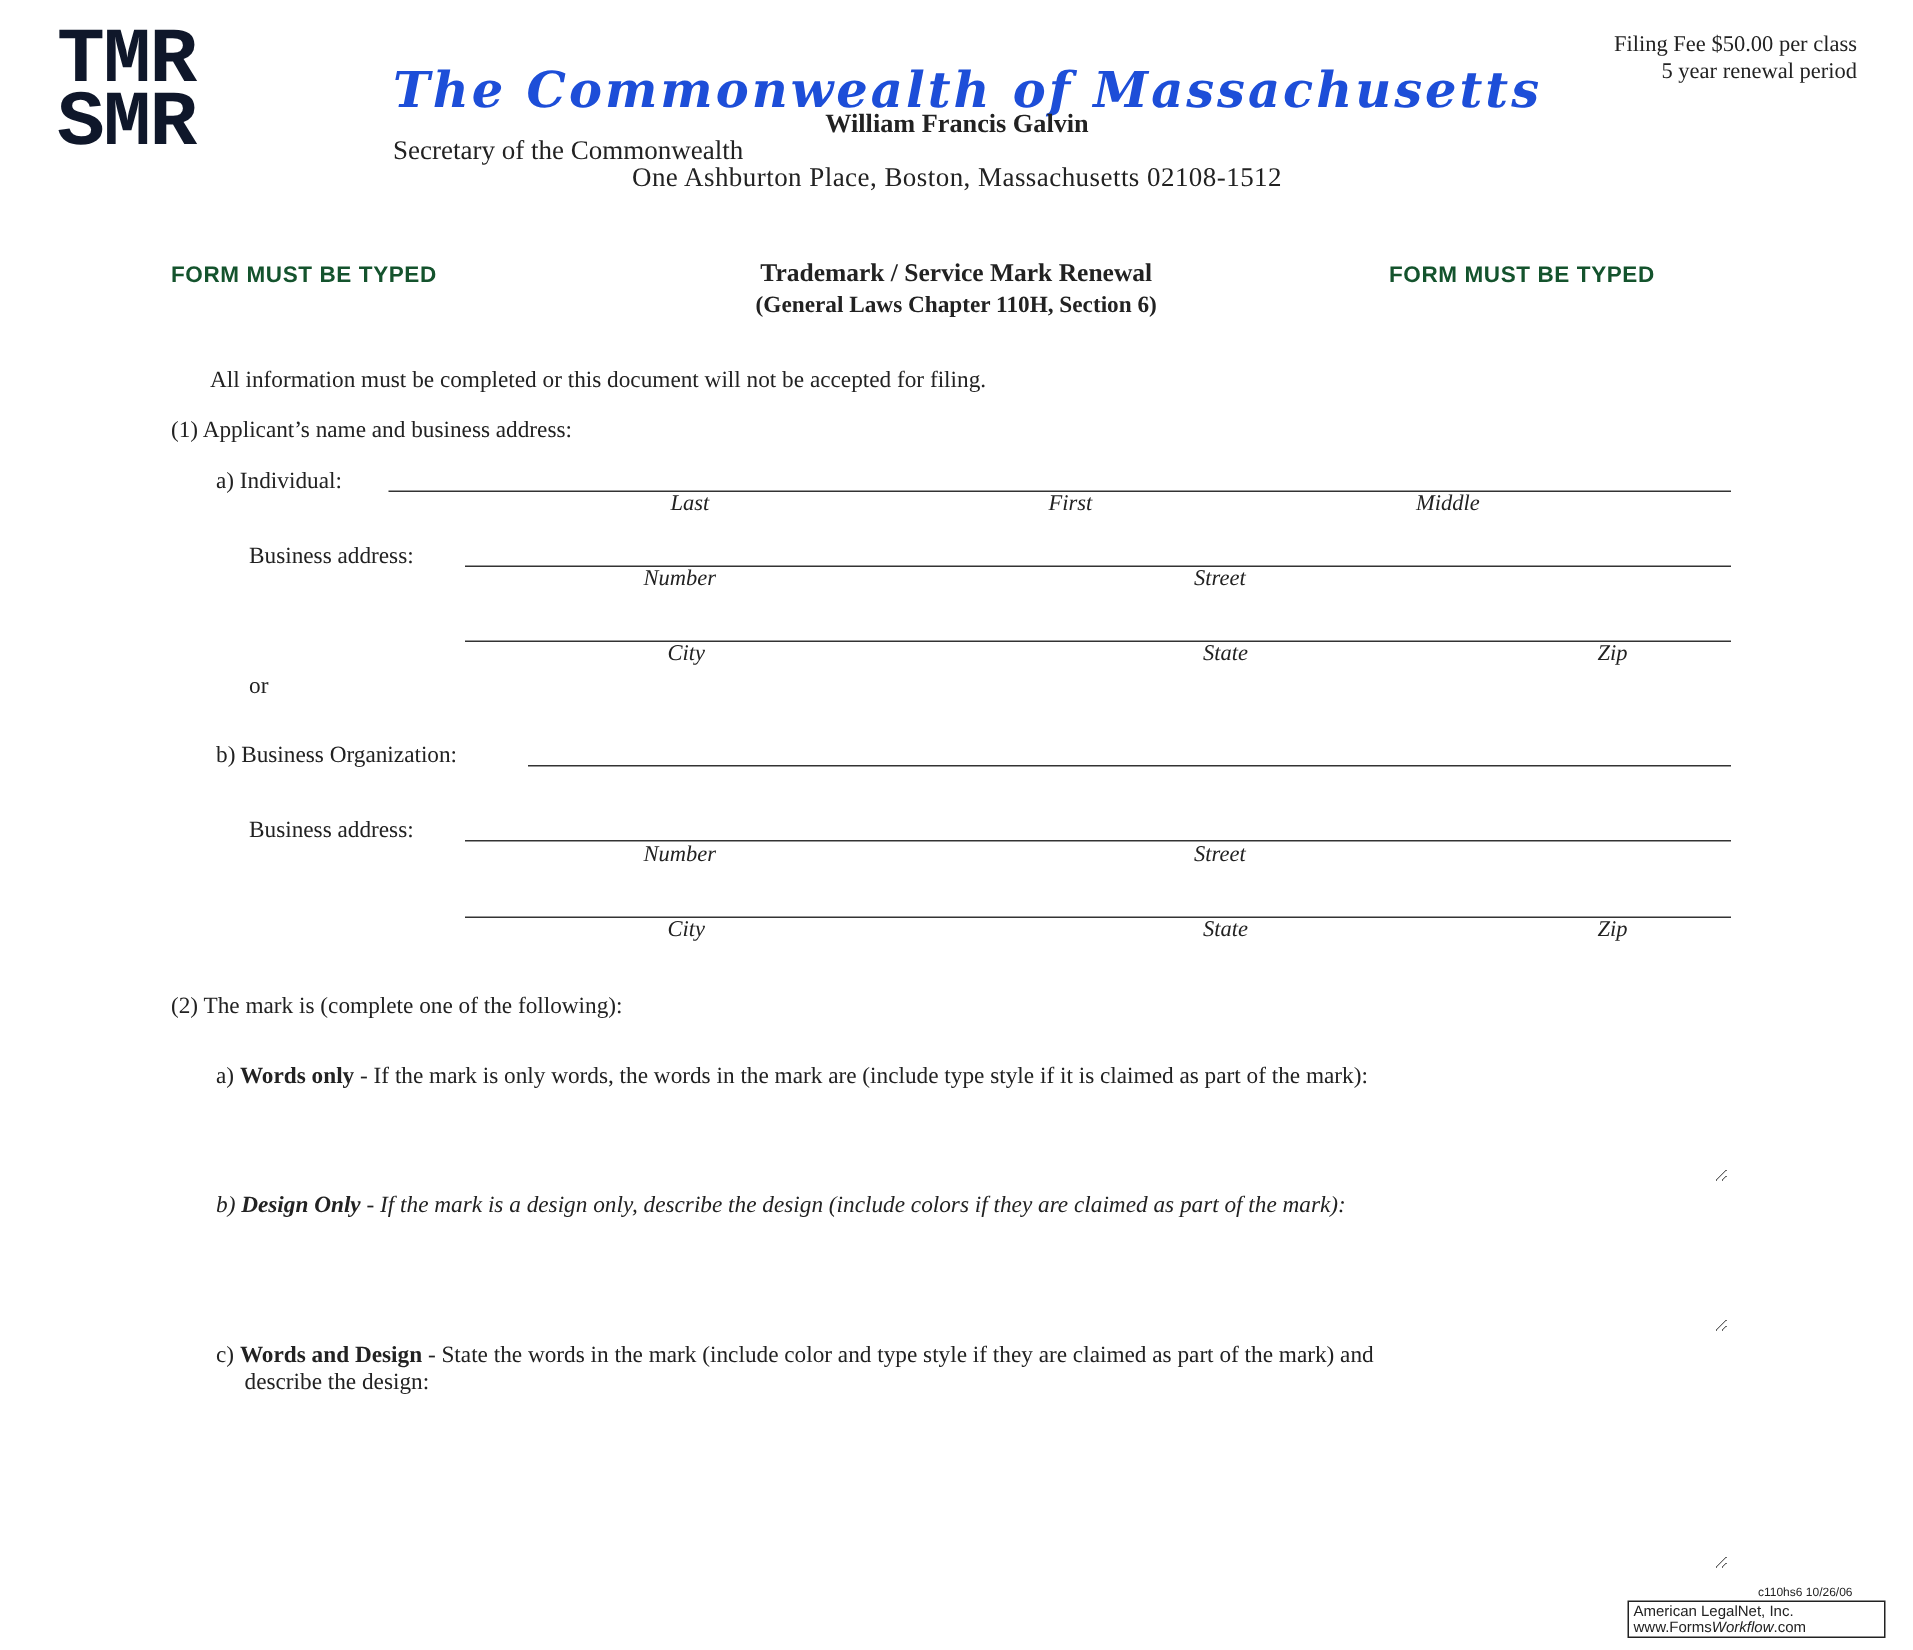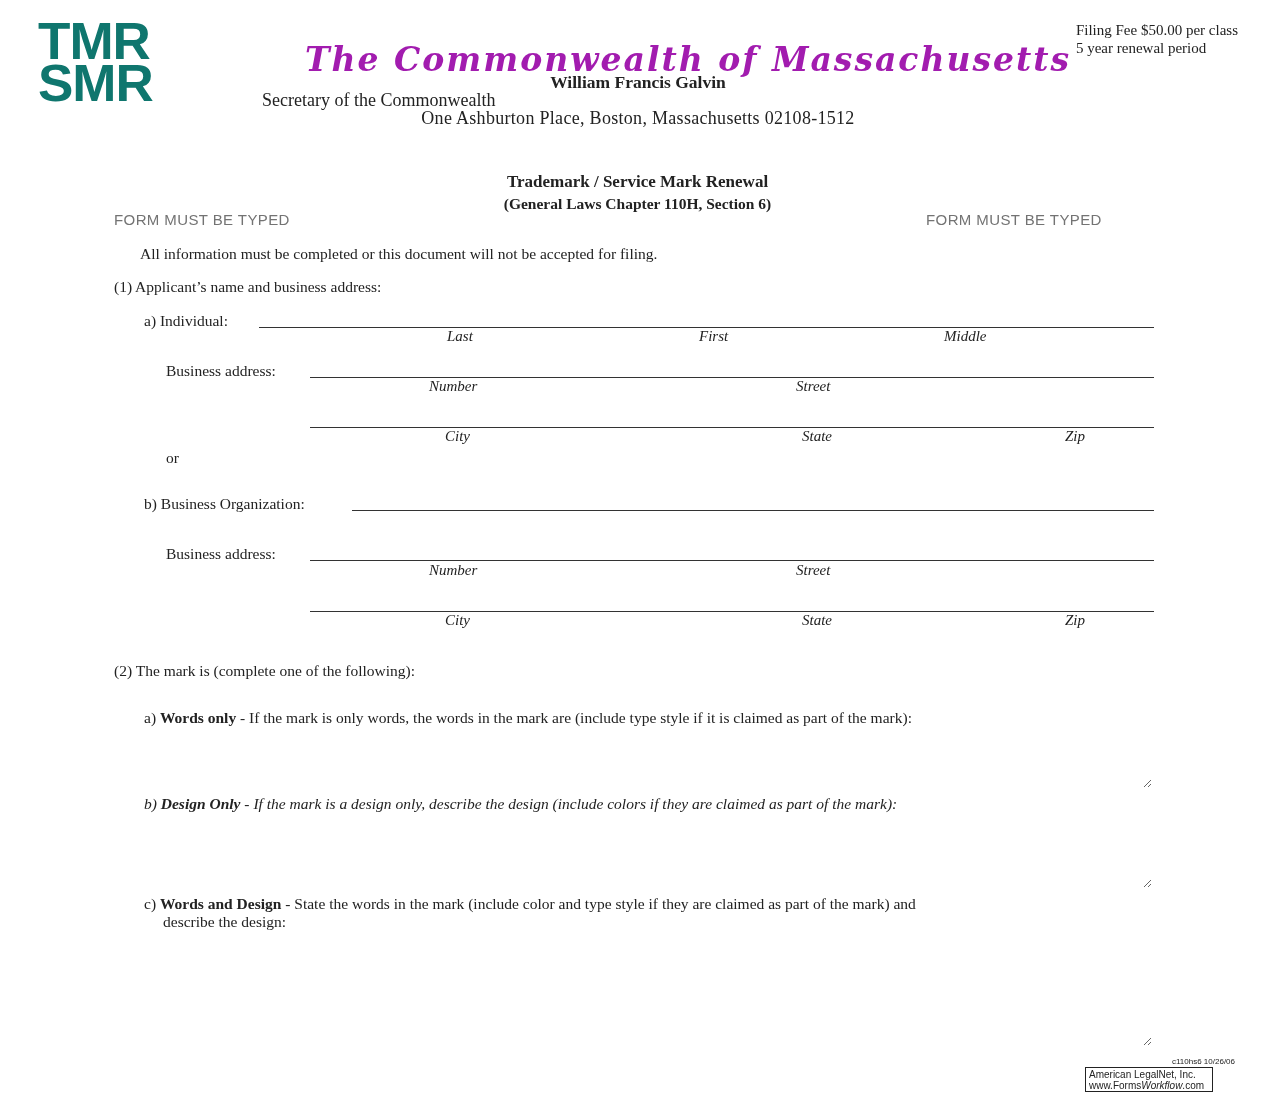--- a/index.html
+++ b/index.html
@@ -1,44 +1,44 @@
 <!DOCTYPE html>
 <html><head>
 <meta charset="utf-8">
 <style>
   * { box-sizing: border-box; margin: 0; padding: 0; }
   html, body { width: 1275px; height: 1100px; background: #ffffff; overflow: hidden; }
   body { position: relative; font-family: "Liberation Serif", "DejaVu Serif", serif; color: #222; }
   .abs { position: absolute; white-space: nowrap; }
 
-  .code-block { left: 38px; top: 20px; font-family: Liberation Sans, sans-serif; font-weight: bold; font-size: 52px; line-height: 42px; color: #0f766e; letter-spacing: -1px; }
+  .code-block { left: 38px; top: 20px; font-family: Liberation Mono, monospace; font-weight: bold; font-size: 52px; line-height: 42px; color: #0f172a; letter-spacing: -1px; }
   .code-block div { transform: scaleX(1.02); transform-origin: left; }
 
-  .state-title { left: 262px; top: 40px; width: 752px; text-align: center; font-family: "DejaVu Serif", serif; font-weight: bold; font-size: 33px; letter-spacing: 2px; color: #a21caf; font-style: italic; margin-left: 43px; }
+  .state-title { left: 262px; top: 40px; width: 752px; text-align: center; font-family: "DejaVu Serif", serif; font-weight: bold; font-size: 33px; letter-spacing: 2px; color: #1d4ed8; font-style: italic; }
   .official { left: 262px; top: 72px; width: 752px; text-align: center; font-weight: bold; font-size: 17.5px; }
   .office { left: 262px; top: 90px; width: 752px; font-size: 18px; }
   .address { left: 262px; top: 108px; width: 752px; text-align: center; font-size: 18px; letter-spacing: 0.3px; }
 
-  .fee { right: 37px; top: 21px; font-size: 15px; line-height: 18px; }
+  .fee { right: 37px; top: 21px; text-align: right; font-size: 15px; line-height: 18px; }
 
-  .typed { top: 175px; font-family: "Liberation Sans", "DejaVu Sans", sans-serif; font-weight: normal; font-size: 15px; color: #737373; letter-spacing: 0.4px; margin-top: 36px; }
+  .typed { top: 175px; font-family: "Liberation Sans", "DejaVu Sans", sans-serif; font-weight: bold; font-size: 15px; color: #14532d; letter-spacing: 0.4px; }
   .typed.left { left: 114px; }
   .typed.right { left: 926px; }
 
   .form-title { left: 380px; top: 172px; width: 515px; text-align: center; font-weight: bold; font-size: 17px; }
   .form-sub { left: 380px; top: 195px; width: 515px; text-align: center; font-weight: bold; font-size: 15.5px; }
 
   .body-text { font-size: 15.5px; }
   .cap { position: absolute; font-style: italic; font-size: 15px; color: #222; white-space: nowrap; }
   .label { position: absolute; font-size: 15.5px; white-space: nowrap; }
   .field-line { position: absolute; height: 14px; border-bottom: 1px solid #333; background: transparent; border-top: none; border-left: none; border-right: none; outline: none; }
   .textarea-zone { position: absolute; border: none; background: transparent; }
 
   .footer-code { right: 40px; top: 1057px; font-family: "Liberation Sans", "DejaVu Sans", sans-serif; font-size: 8px; color: #222; }
-  .footer-box { left: 1085px; top: 1067px; width: 128px; height: 25px; border: 1px solid #222; font-family: "Liberation Sans", "DejaVu Sans", sans-serif; font-size: 10px; line-height: 11px; padding: 1px 3px; }
+  .footer-box { left: 1085px; top: 1067px; width: 172px; height: 25px; border: 1px solid #222; font-family: "Liberation Sans", "DejaVu Sans", sans-serif; font-size: 10px; line-height: 11px; padding: 1px 3px; }
   .footer-box i { font-style: italic; }
 </style>
 </head>
 <body>
 
 <div class="abs code-block">
   <div>TMR</div>
   <div>SMR</div>
 </div>
 

